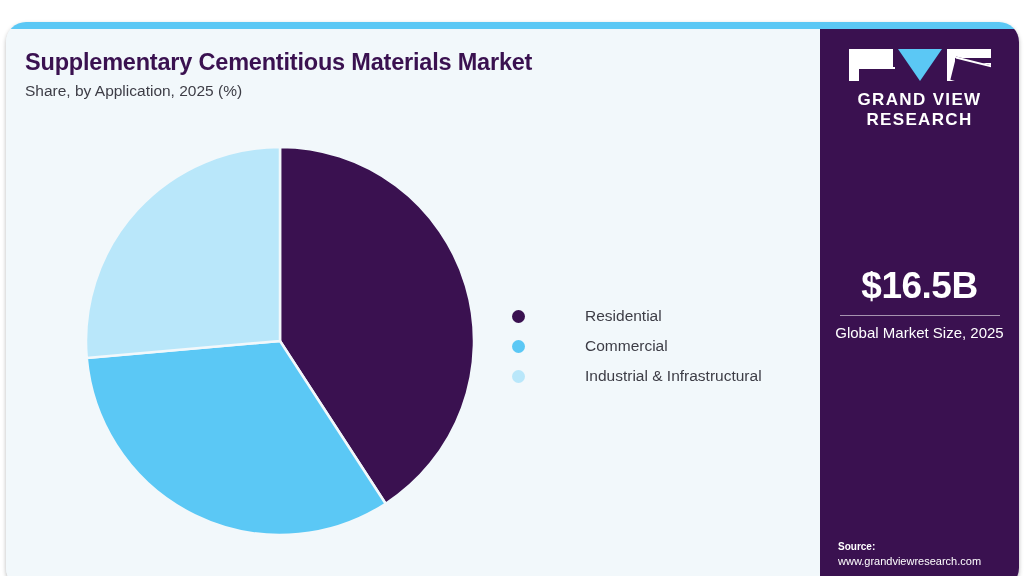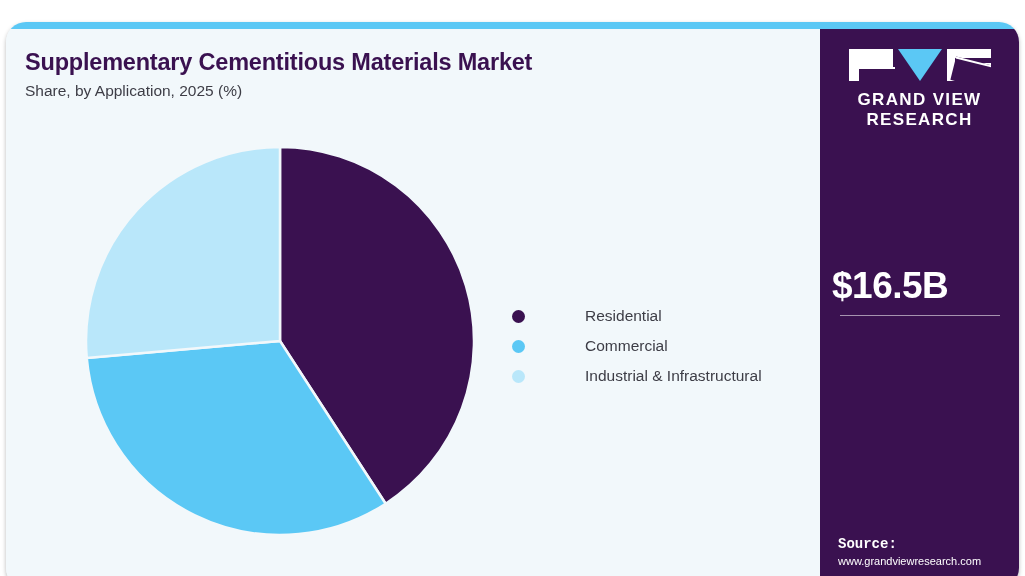--- a/index.html
+++ b/index.html
@@ -181,20 +181,21 @@
     font-weight: bold;
     letter-spacing: 1.35px;
     color: #ffffff;
   }
 
   #stat-block {
     position: absolute;
     left: 0;
     top: 238px;
     width: 199px;
+    text-align: center;
     padding: 0 12px;
   }
   #stat-value {
     font-size: 37px;
     font-weight: bold;
     color: #ffffff;
     letter-spacing: -0.5px;
     line-height: 1.05;
   }
   #stat-rule {
@@ -210,24 +211,23 @@
   }
 
   #source-block {
     position: absolute;
     left: 18px;
     bottom: 18px;
     width: 178px;
     color: #ffffff;
   }
   #source-label {
-    font-size: 14px;
+    font-size: 10px;
     font-weight: bold;
     line-height: 1.45;
-    font-family: Liberation Mono, monospace;
   }
   #source-url {
     font-size: 11px;
     font-weight: normal;
     line-height: 1.45;
     white-space: nowrap;
   }
 </style>
 </head>
 <body>
@@ -277,20 +277,21 @@
             <i></i>
           </span>
         <span class="mark mark-r"></span>
       </div>
       <div id="logo-text">GRAND VIEW RESEARCH</div>
     </div>
 
     <div id="stat-block">
       <div id="stat-value">$16.5B</div>
       <div id="stat-rule"></div>
+      <div id="stat-caption">Global Market Size, 2025</div>
     </div>
 
     <div id="source-block">
       <div id="source-label">Source:</div>
       <div id="source-url">www.grandviewresearch.com</div>
     </div>
 
   </div>
 </div>
 

